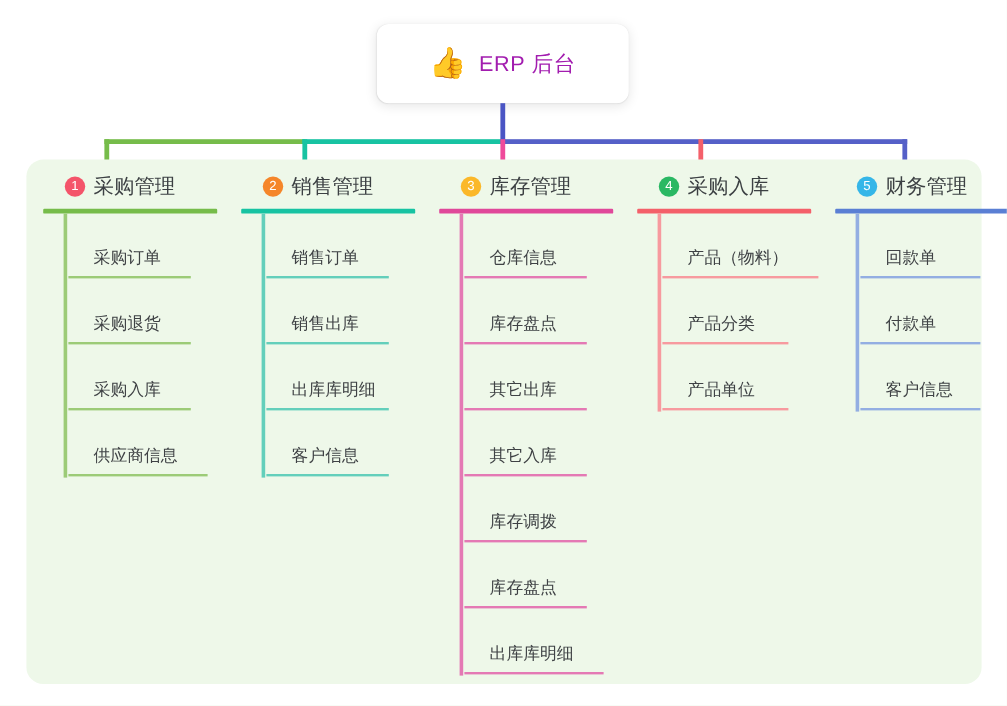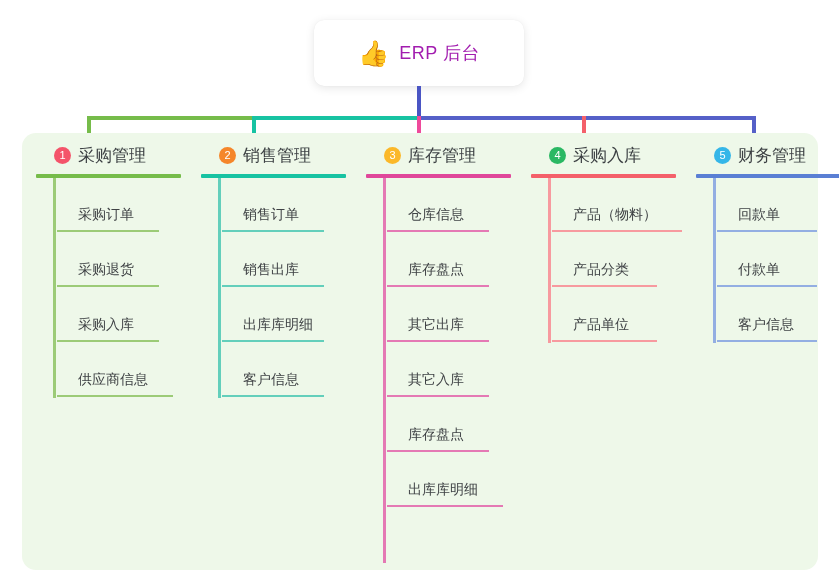--- a/index.html
+++ b/index.html
@@ -231,20 +231,24 @@
           </div>
           <div class="leaf">
             <span class="leaf-label">其它出库</span>
             <div class="leaf-underline" style="background: rgb(228, 121, 180); width: 102px;"></div>
           </div>
           <div class="leaf">
             <span class="leaf-label">其它入库</span>
             <div class="leaf-underline" style="background: rgb(228, 121, 180); width: 102px;"></div>
           </div>
           <div class="leaf">
+            <span class="leaf-label">库存调拨</span>
+            <div class="leaf-underline" style="background: rgb(228, 121, 180); width: 102px;"></div>
+          </div>
+          <div class="leaf">
             <span class="leaf-label">库存盘点</span>
             <div class="leaf-underline" style="background: rgb(228, 121, 180); width: 102px;"></div>
           </div>
           <div class="leaf">
             <span class="leaf-label">出库库明细</span>
             <div class="leaf-underline" style="background: rgb(228, 121, 180); width: 116px;"></div>
           </div>
         </div>
       </div>
       <div class="column" style="left: 531px; width: 150px;">

